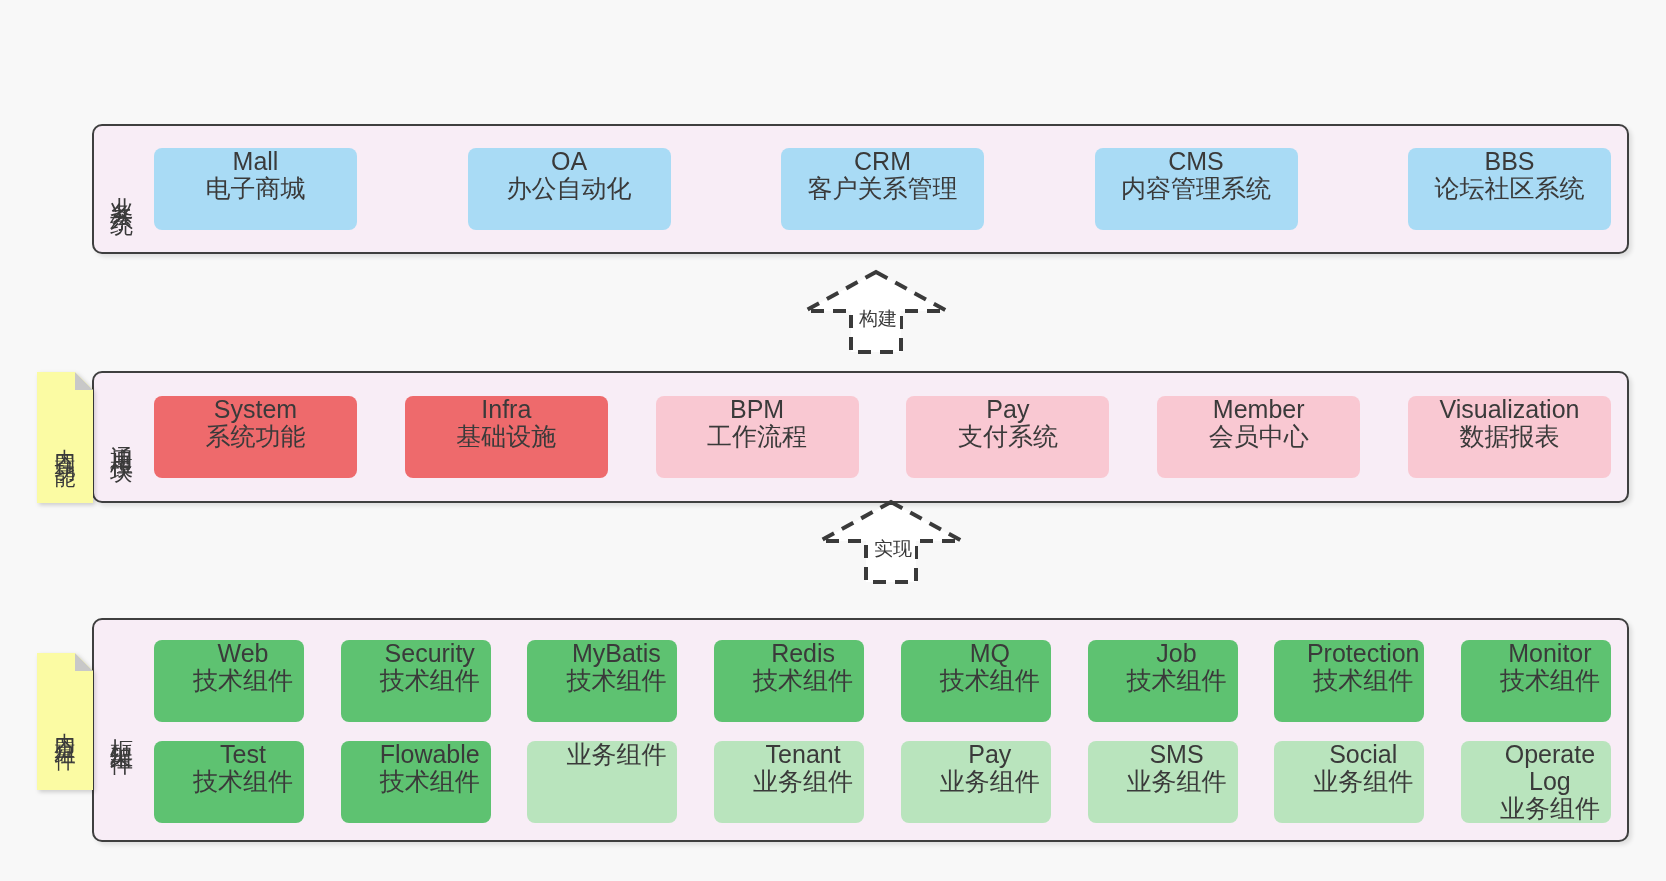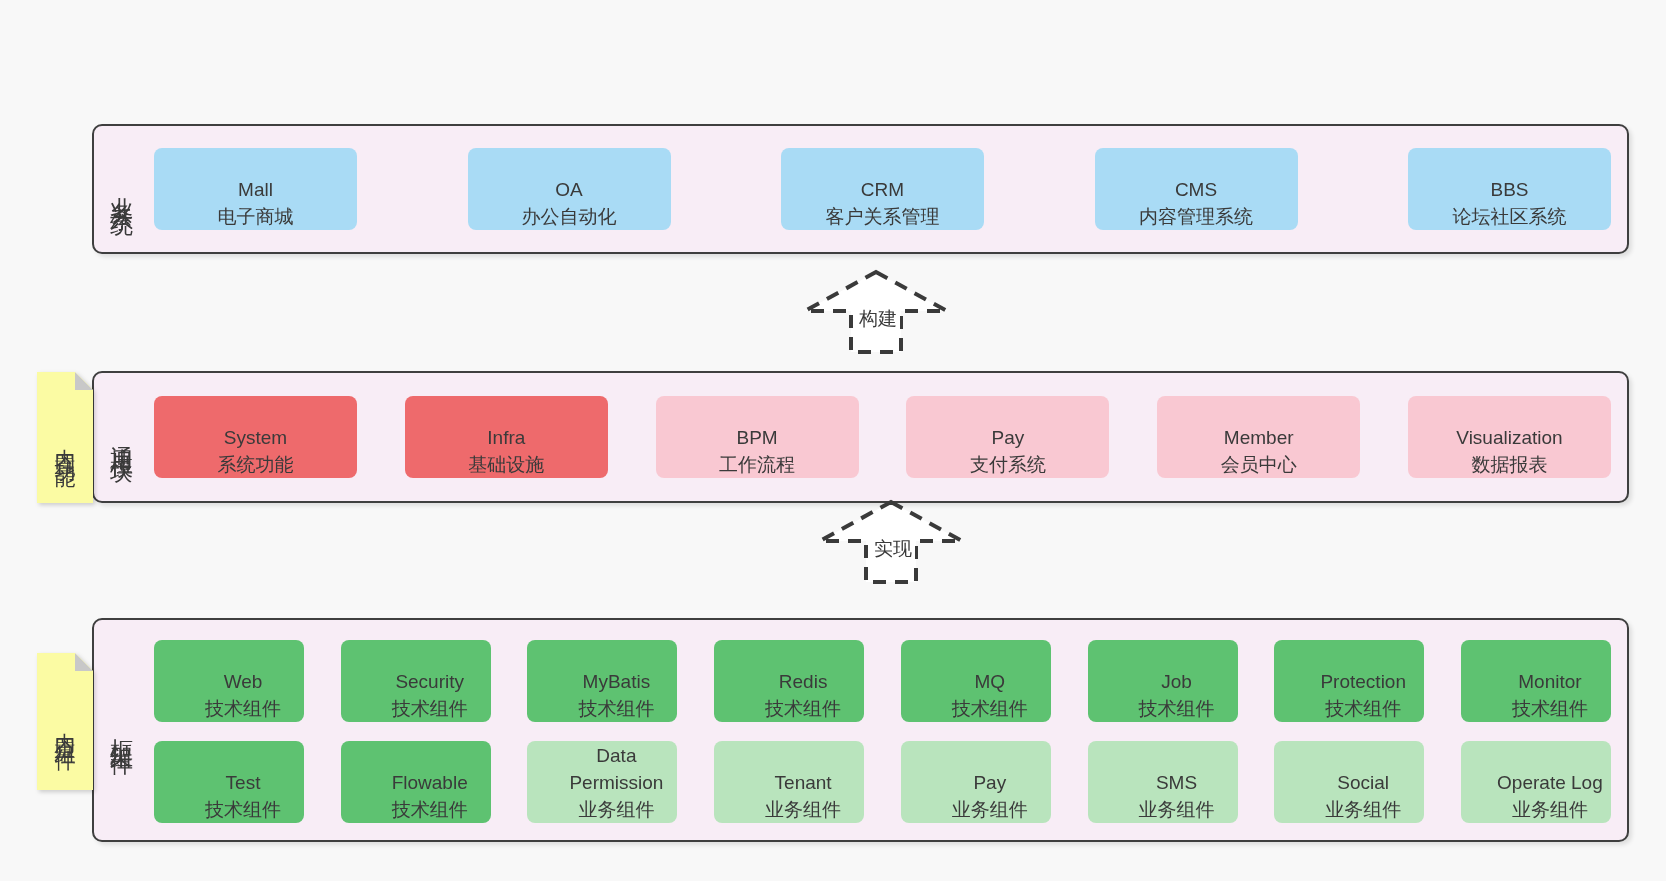--- a/index.html
+++ b/index.html
@@ -63,24 +63,24 @@
     align-items: center;
   }
   
   .box {
     height: 82px;
     box-sizing: border-box;
     padding: 0 8px;
     border-radius: 8px;
     display: flex;
     flex-direction: column;
-    justify-content: flex-end;
+    justify-content: flex-start;
     align-items: center;
     text-align: center;
-    font-size: 19px;
+    font-size: 25px;
     line-height: 27px;
     color: var(--text, #3a3a3a);
   }
   .w-lg { width: 203px; }
   .w-sm { width: 150px; padding-left: 36px; }
   .blue       { background: var(--blue, #a9dbf5); }
   .red        { background: var(--red, #ee6a6c); }
   .pink       { background: var(--pink, #f9c8d2); }
   .green      { background: var(--green, #5ec271); }
   .lightgreen { background: var(--lightgreen, #b9e4bd); }
@@ -249,21 +249,20 @@
       <div class="box-row inner">
         <div class="box green w-sm">
           <div>Test</div>
           <div>技术组件</div>
         </div>
         <div class="box green w-sm">
           <div>Flowable</div>
           <div>技术组件</div>
         </div>
         <div class="box lightgreen w-sm">
-          <div>Data Permission</div>
           <div>业务组件</div>
         </div>
         <div class="box lightgreen w-sm">
           <div>Tenant</div>
           <div>业务组件</div>
         </div>
         <div class="box lightgreen w-sm">
           <div>Pay</div>
           <div>业务组件</div>
         </div>

